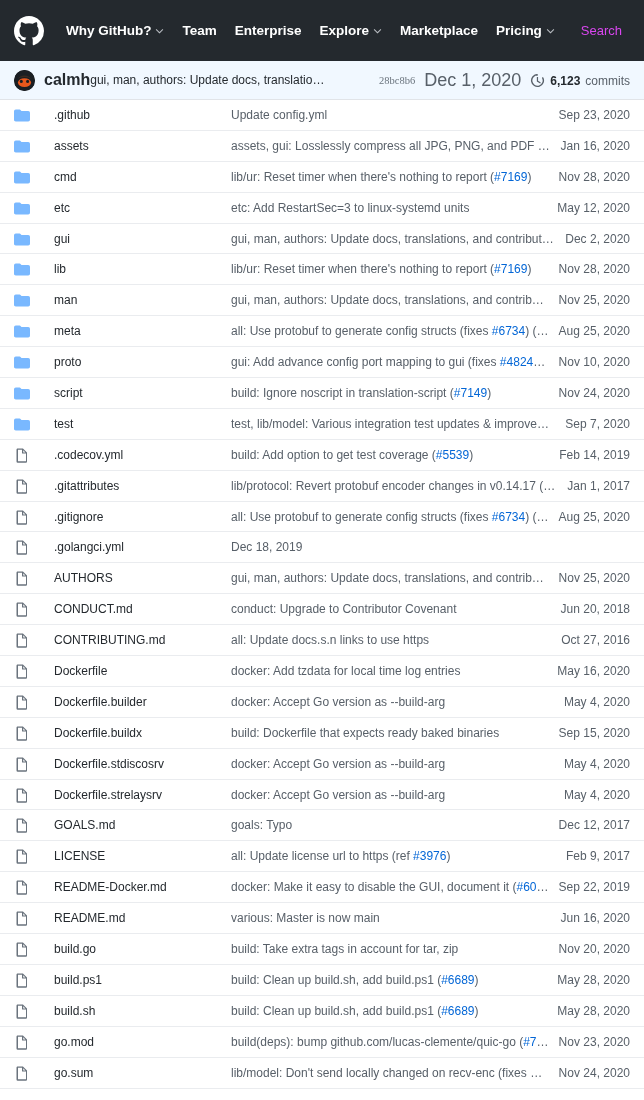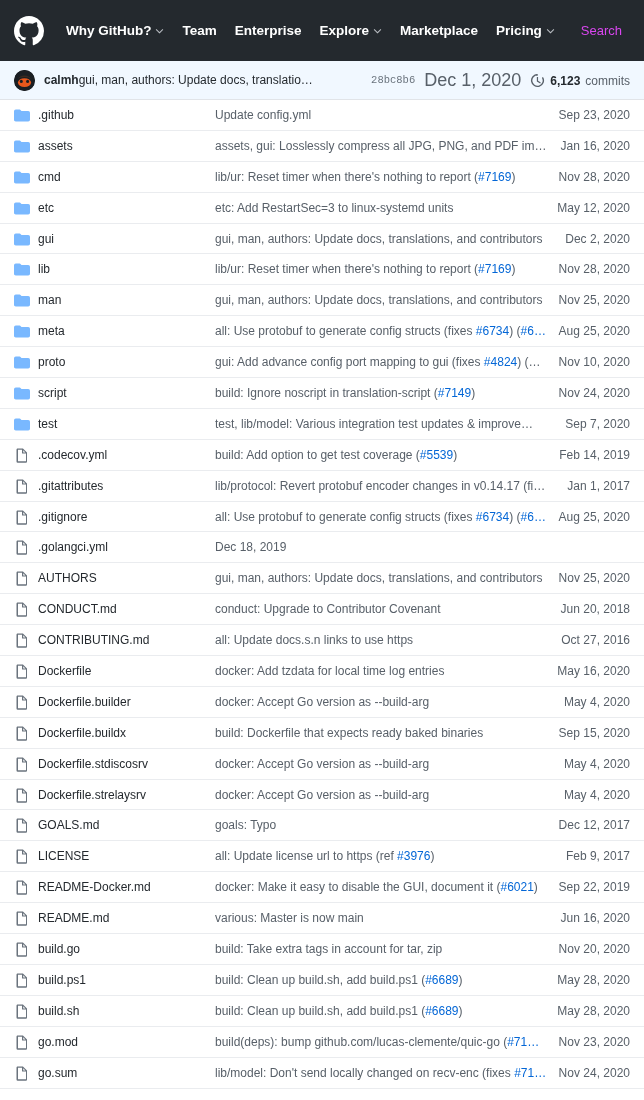--- a/index.html
+++ b/index.html
@@ -61,33 +61,33 @@
     padding: 0 14px;
   }
   .avatar {
     width: 21px; height: 21px; border-radius: 50%;
     flex: 0 0 auto; margin-right: 9px; overflow: hidden;
     background: #1b1f23;
   }
   .avatar svg { display: block; width: 21px; height: 21px; }
 
   .commit-author {
-    font-weight: bold; font-size: 12px; color: #24292e;
+    font-weight: bold; font-size: 16px; color: #24292e;
     white-space: nowrap; cursor: pointer;
   }
   .commit-msg {
     font-size: 12px; color: #24292e; white-space: nowrap;
     overflow: hidden; text-overflow: ellipsis; cursor: pointer;
   }
   .commit-right {
     margin-left: auto; display: flex; align-items: center;
     gap: 9px; white-space: nowrap; padding-left: 10px;
   }
   .commit-sha {
-    font-family: Liberation Mono, monospace;
+    font-family: Liberation Serif, serif;
     font-size: 10.5px; color: #6a737d; cursor: pointer; margin-left: 42px;
   }
   .commit-date { font-size: 18px; color: #586069; }
   .commits-count {
     display: flex; align-items: flex-end; gap: 5px;
     font-size: 12px; color: #586069; cursor: pointer;
   }
   .commits-count .history-icon { width: 15px; height: 15px; flex: 0 0 auto; }
   .commits-count .history-icon svg { display: block; width: 15px; height: 15px; fill: #586069; }
   .commits-count b { color: #24292e; font-weight: bold; }
@@ -108,20 +108,21 @@
   .icon-file svg { fill: #6a737d; }
 
   .row-name {
     flex: 0 0 177px;
     font-size: 12px;
     color: #24292e;
     white-space: nowrap;
     overflow: hidden;
     text-overflow: ellipsis;
     padding-right: 8px;
+    margin-left: 16px;
   }
   .row-msg {
     flex: 1 1 auto;
     font-size: 12px;
     color: #586069;
     white-space: nowrap;
     overflow: hidden;
     text-overflow: ellipsis;
     padding-right: 10px;
     min-width: 0;

